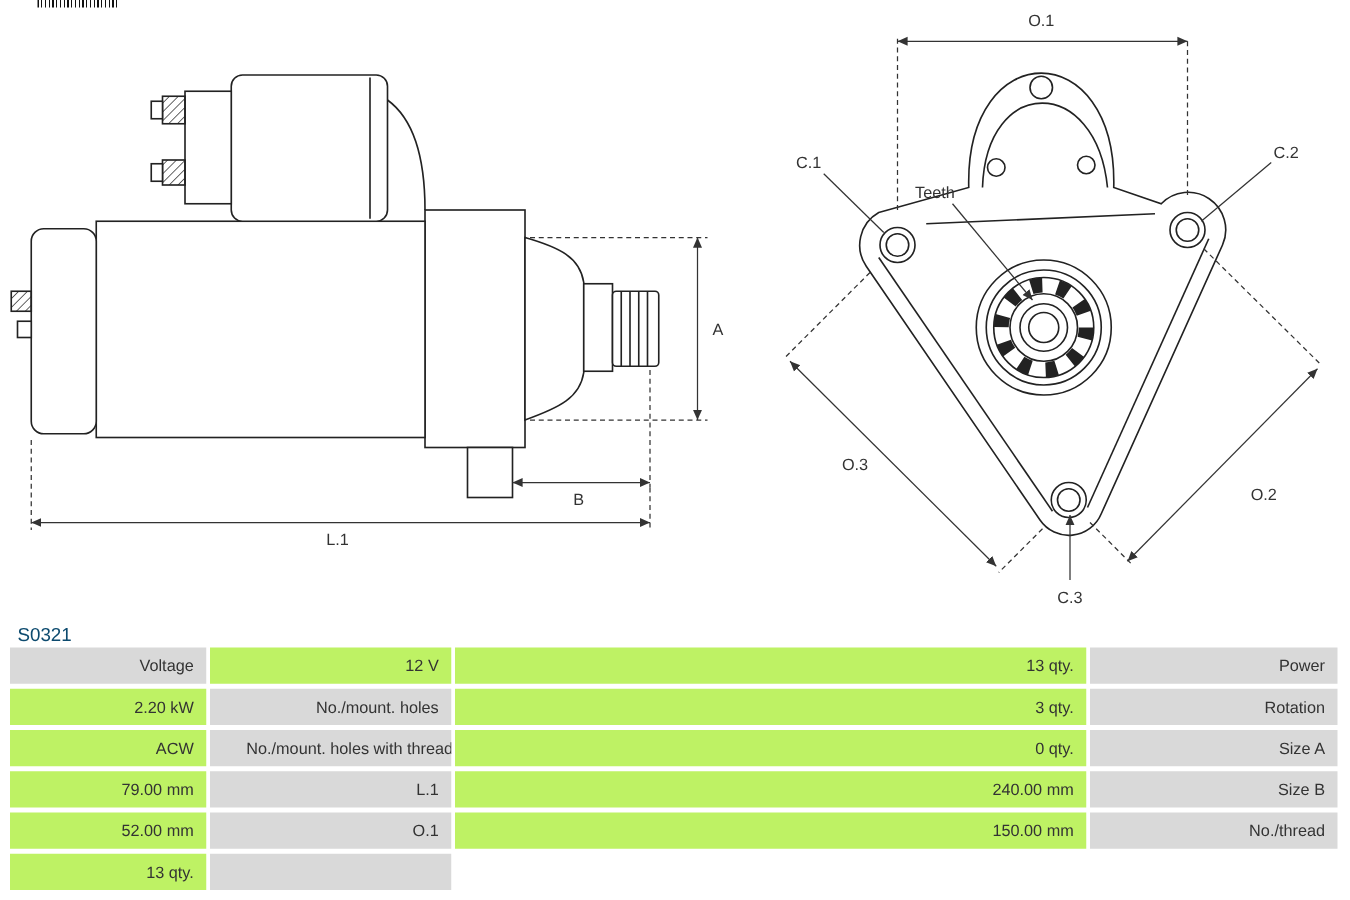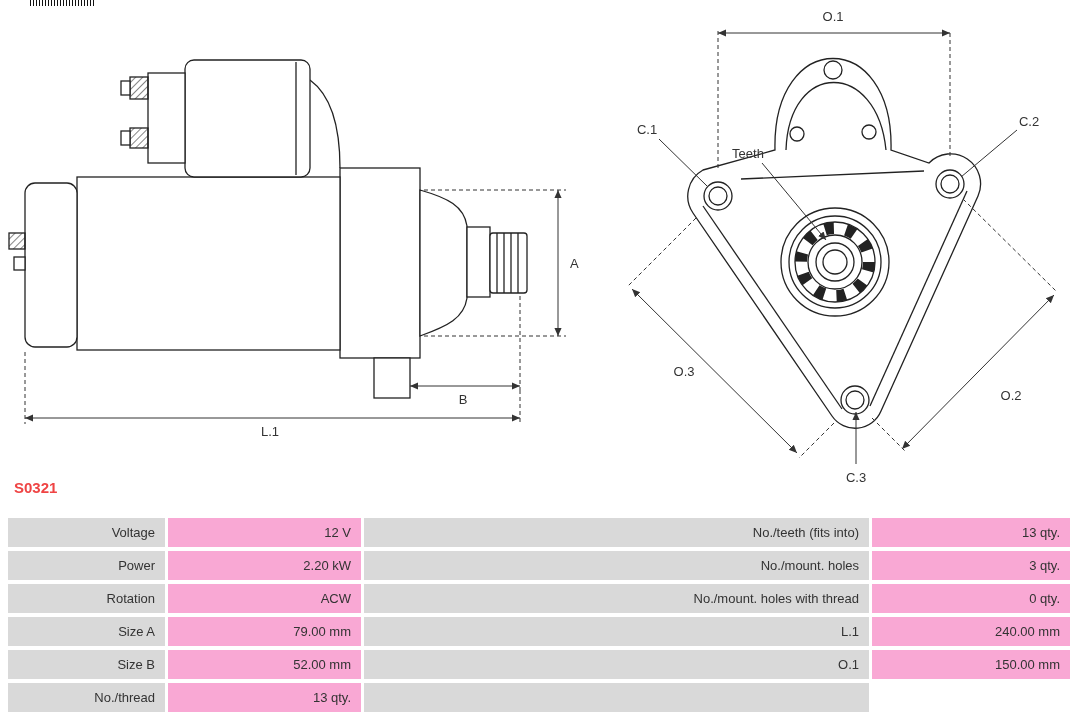--- a/index.html
+++ b/index.html
@@ -6,29 +6,29 @@
   html,body { width:1080px; height:720px; background:#ffffff;
     font-family:"Liberation Sans","DejaVu Sans",sans-serif; }
   .page { position:relative; width:1080px; height:720px; overflow:hidden; background:#fff; }
 
   .barcode { position:absolute; left:30px; top:0; width:64px; height:6px;
     background:repeating-linear-gradient(90deg,#111 0 1px,#fff 1px 3px,#111 3px 4px,#fff 4px 6px); }
 
   .drawing { position:absolute; left:0; top:0; width:1080px; height:500px; }
   .drawing text { font:13px "Liberation Sans","DejaVu Sans",sans-serif; fill:#333; }
 
-  .part-number { position:absolute; left:14px; top:479px; font-size:15px; color:#ef4444;font-weight:bold; }
+  .part-number { position:absolute; left:14px; top:500px; font-size:15px; color:#0c4a6e; }
 
   .spec-table { position:absolute; left:8px; top:518px; width:1062px;
     display:grid; grid-template-columns:157px 193px 505px 198px; gap:4px 3px;
     font-size:13px; color:#333; }
   .cell { height:29px; line-height:29px; padding-right:10px; text-align:right;
     overflow:hidden; white-space:nowrap;padding-left:29px; }
   .cell.label { background:#d9d9d9; }
-  .cell.value { background:#f9a8d4; }
+  .cell.value { background:#bef264; }
   .cell.blank { background:transparent; }
 </style>
 </head>
 <body>
 
 <div class="page">
 
   <div class="barcode"></div>
 
   <svg class="drawing" viewBox="0 0 1080 500" xmlns="http://www.w3.org/2000/svg">
@@ -165,21 +165,20 @@
     <text x="856" y="482" text-anchor="middle">C.3</text>
     <text x="748" y="158" text-anchor="middle">Teeth</text>
   </svg>
 
   <div class="part-number">S0321</div>
 
   <div class="spec-table">
 
     <div class="cell label">Voltage</div>
     <div class="cell value">12 V</div>
-    <div class="cell label">No./teeth (fits into)</div>
     <div class="cell value">13 qty.</div>
 
     <div class="cell label">Power</div>
     <div class="cell value">2.20 kW</div>
     <div class="cell label">No./mount. holes</div>
     <div class="cell value">3 qty.</div>
 
     <div class="cell label">Rotation</div>
     <div class="cell value">ACW</div>
     <div class="cell label">No./mount. holes with thread</div>

